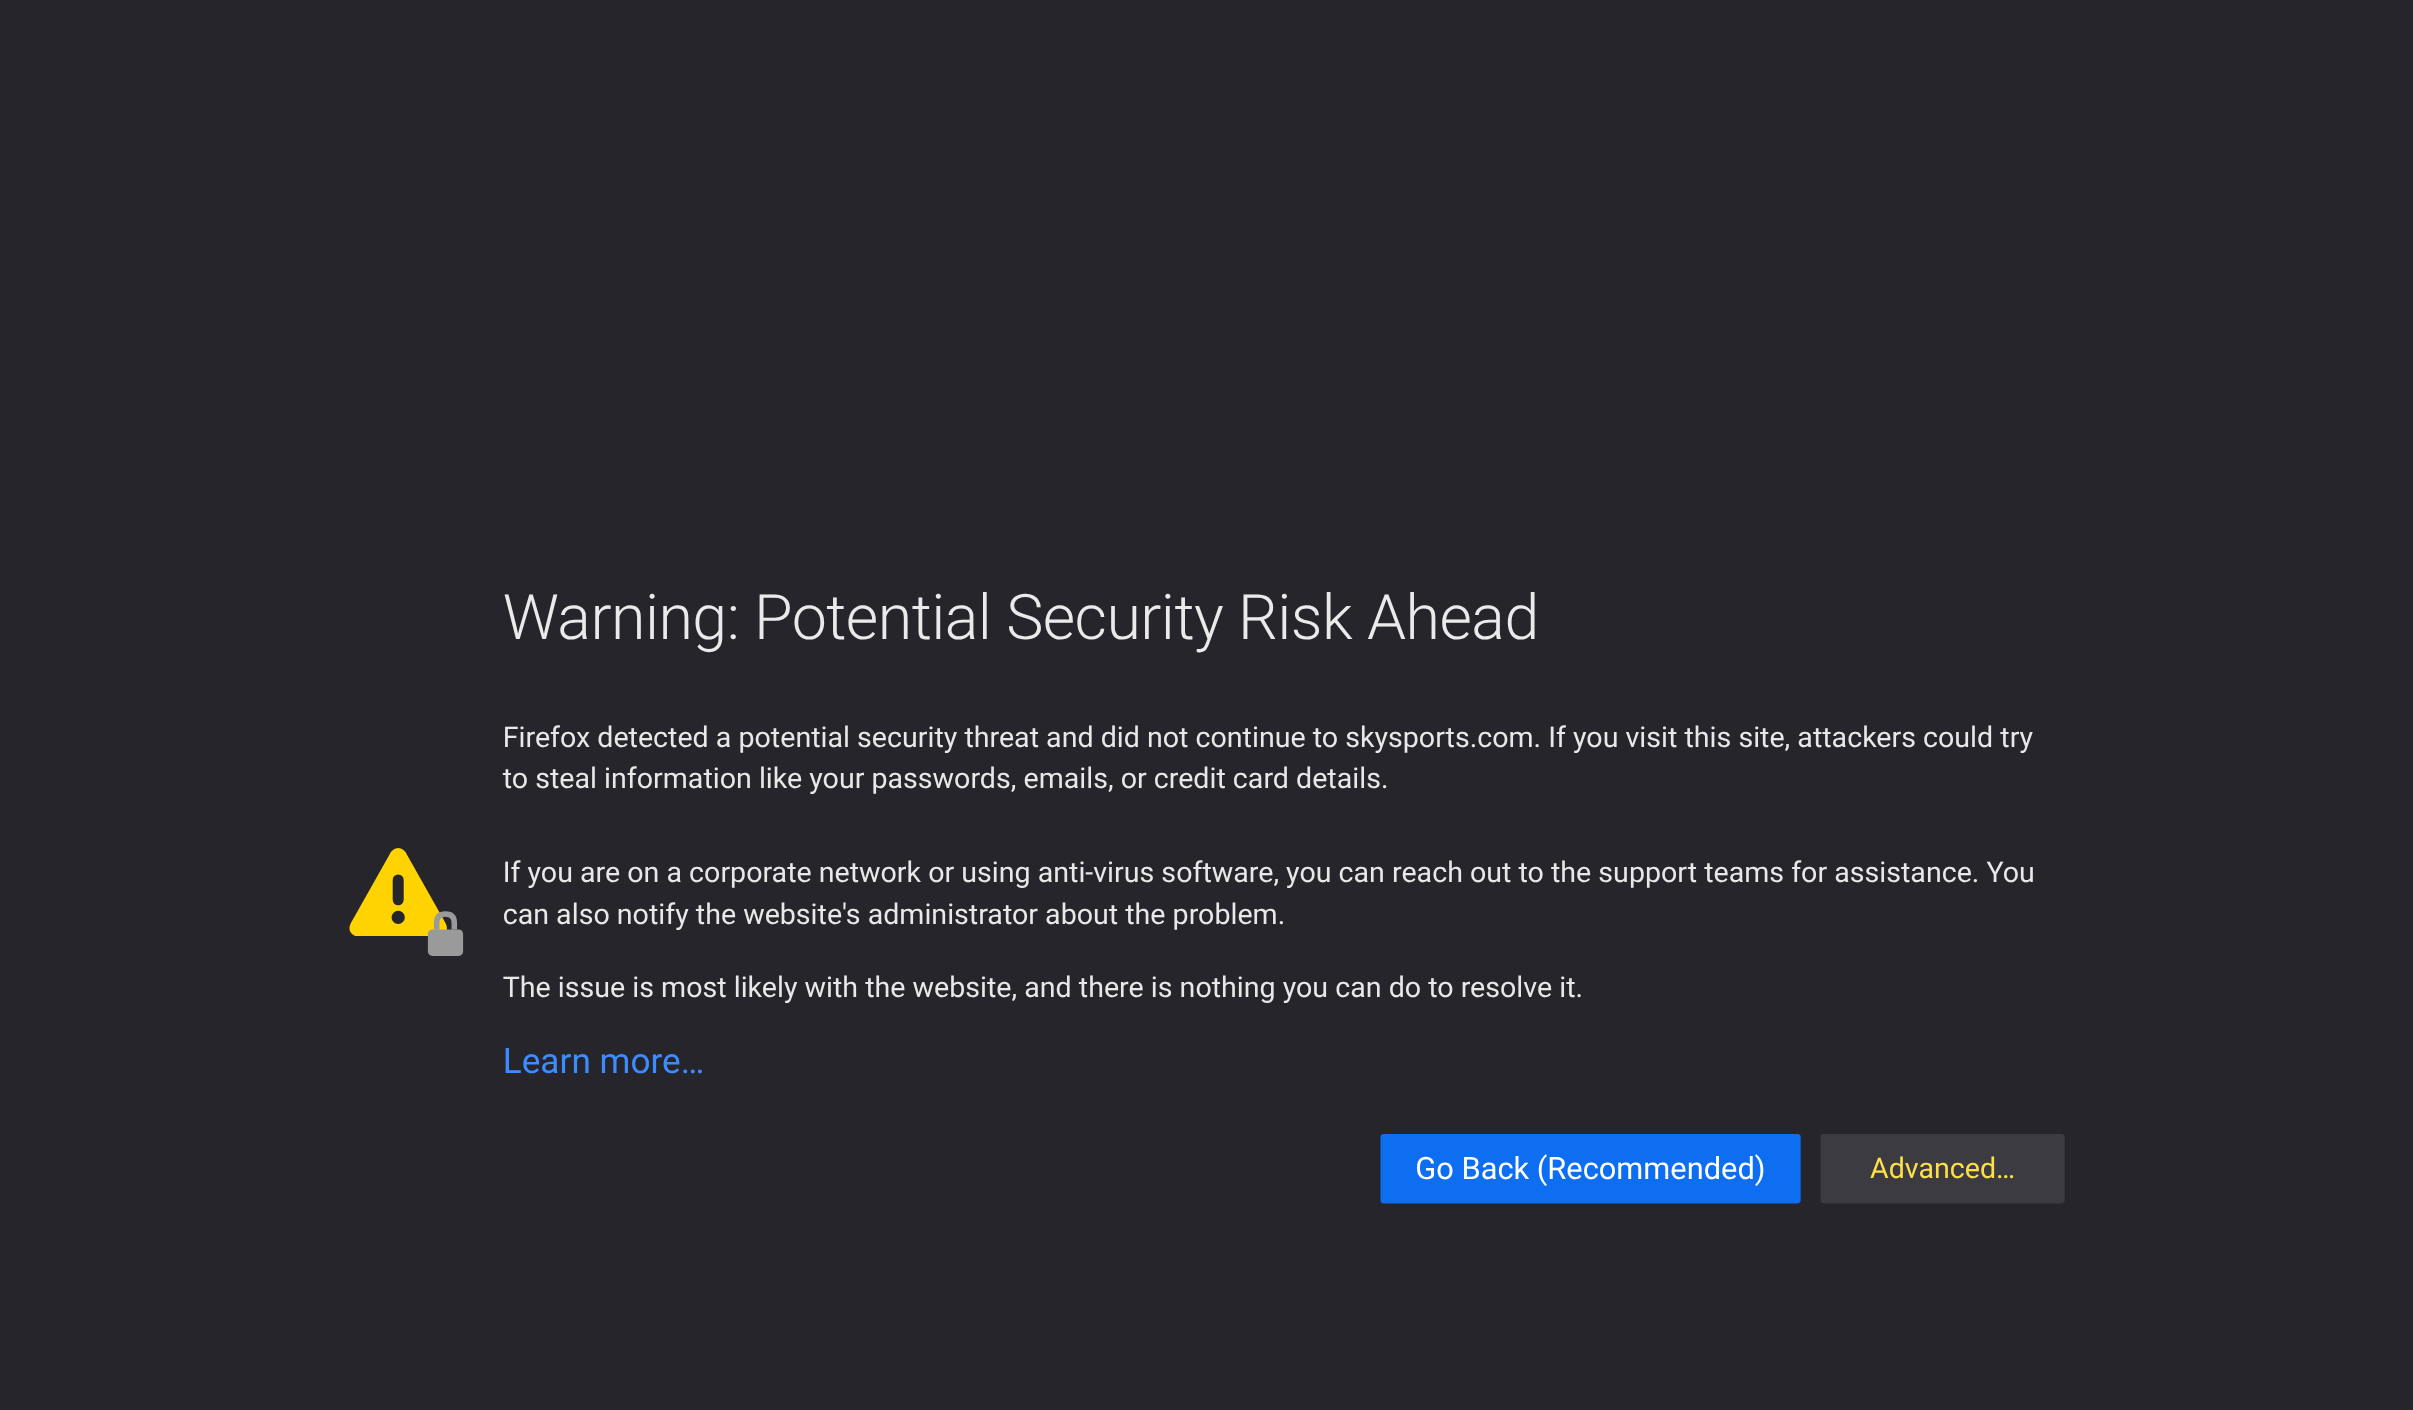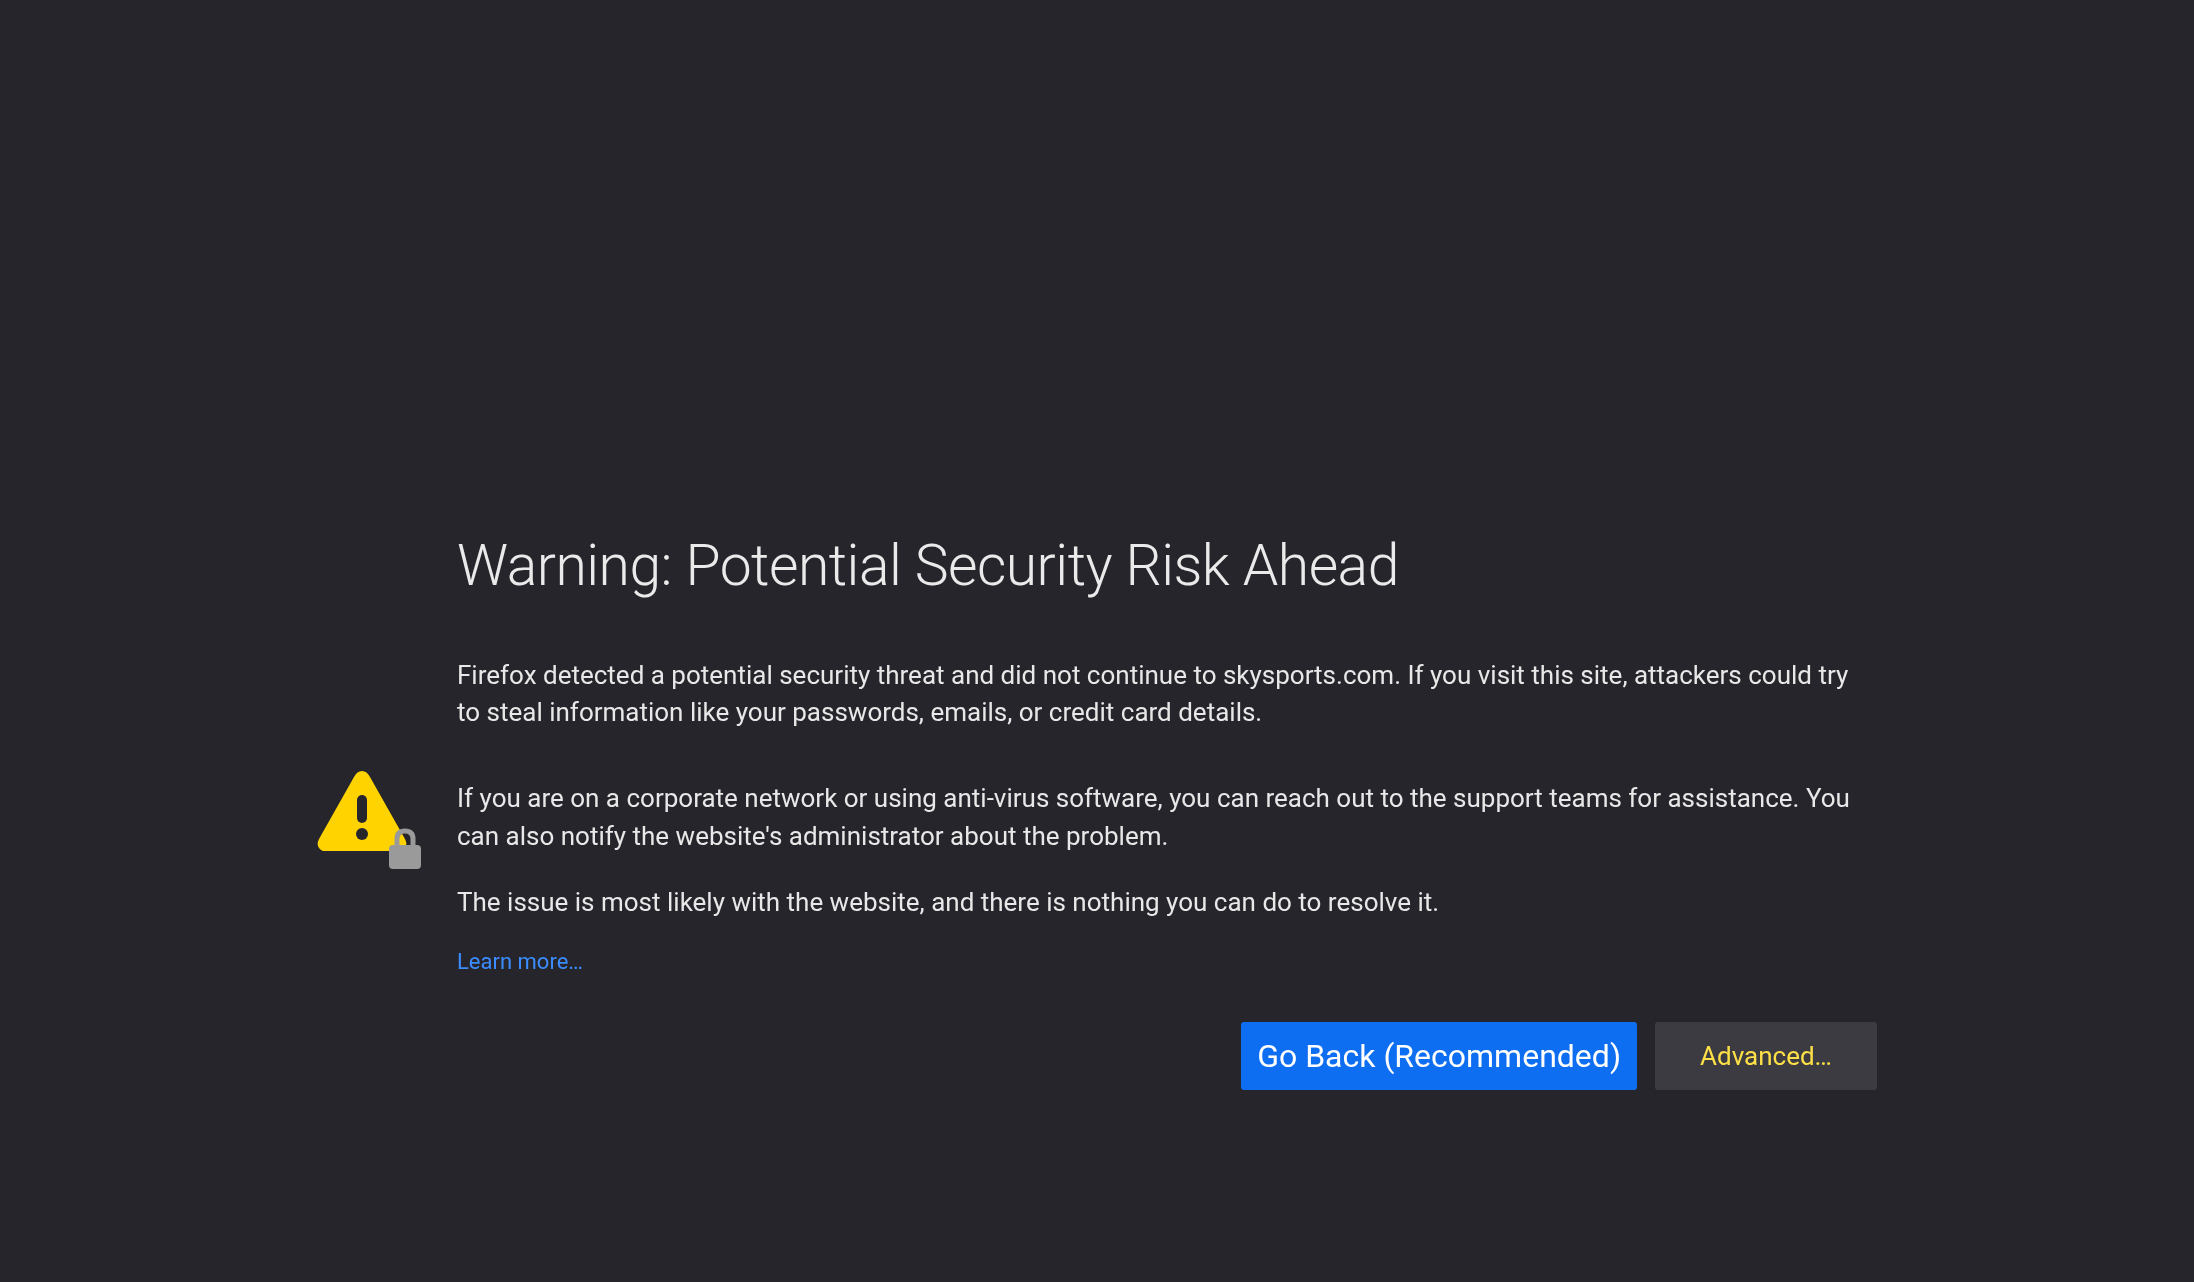--- a/index.html
+++ b/index.html
@@ -63,38 +63,38 @@
       margin-bottom: 28px;
     }
     .body-text {
       font-size: 26px;
       line-height: 1.45;
       color: #e8e8e8;
       margin-bottom: 28px;
       font-weight: 400;
     }
     .learn-more {
-      font-size: 22px;
+      font-size: 32px;
       color: #3b8dff;
       text-decoration: none;
       cursor: pointer;
       display: inline-block;
       margin-bottom: 48px;
     }
     .button-row {
       display: flex;
       justify-content: flex-end;
       gap: 18px;
     }
     .btn-primary {
       background-color: #0d6ef1;
       color: #ffffff;
       border: none;
-      font-size: 32px;
-      padding: 15px 16px;
+      font-size: 28px;
+      padding: 15px 32px;
       cursor: pointer;
       border-radius: 3px;
       font-family: inherit;
     }
     .btn-secondary {
       background-color: #3b3b41;
       color: #fde047;
       border: none;
       font-size: 26px;
       padding: 15px 45px;

